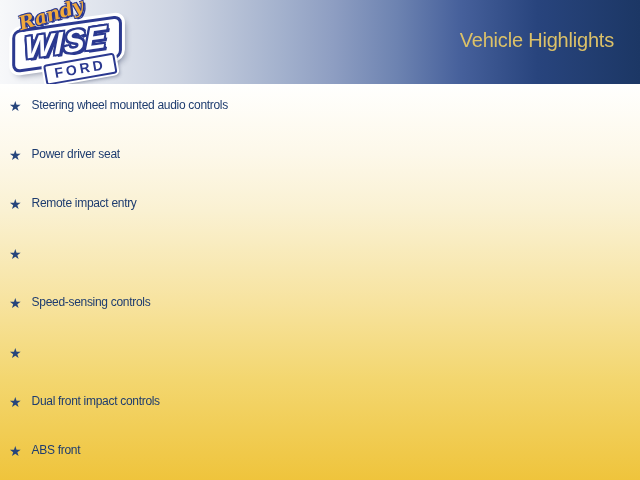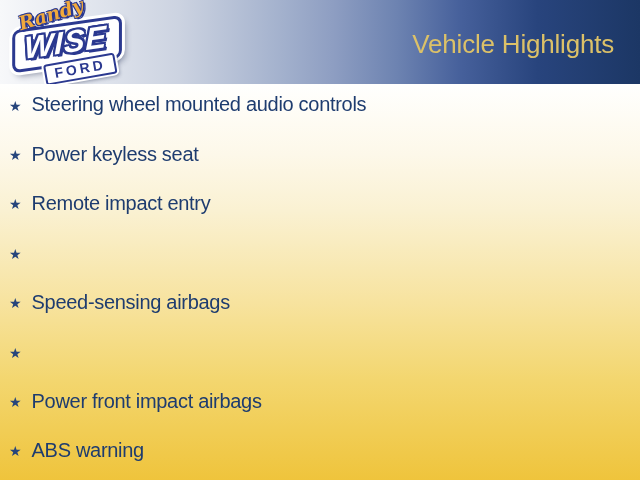--- a/index.html
+++ b/index.html
@@ -22,21 +22,21 @@
   
   .header {
     position:absolute; top:0; left:0; width:640px; height:84px;
     background:linear-gradient(90deg,
       #f7f8fa 0%, #e2e6ee 14%, #ccd3e1 28%, #a3b1cd 44%,
       #8e9ec2 52%, #6d83b1 62%, #46609b 72%, #28447d 84%,
       var(--header-navy) 100%);
   }
   .header-title {
     position:absolute; top:29px; right:26px;
-    font-size:26px; letter-spacing:-0.2px;
+    font-size:20px; letter-spacing:-0.2px;
     color:var(--title-gold);
   }
 
   
   .logo {
     position:absolute; top:6px; left:10px; width:128px; height:74px;
     transform:rotate(-5deg);
   }
   .wise-badge {
     position:absolute; top:16px; left:2px;
@@ -97,21 +97,21 @@
     display:flex; align-items:center;
     height:49.4px; padding-left:9px;
   }
   .star {
     color:var(--star-navy);
     font-size:14px; line-height:14px;
     margin-right:10px; margin-top:2px;
   }
   .item-label {
     color:var(--text-navy);
-    font-size:20px; letter-spacing:-0.3px;
+    font-size:12px; letter-spacing:-0.3px;
   }
 </style>
 </head>
 <body>
 
 <div class="canvas">
 
   <div class="header">
     <div class="logo">
       <span class="randy-text">Randy</span>
@@ -126,40 +126,40 @@
   </div>
 
   <div class="body">
     <ul class="highlight-list">
         <li class="highlight-item">
     <span class="star">★</span>
     <span class="item-label">Steering wheel mounted audio controls</span>
   </li>
         <li class="highlight-item">
     <span class="star">★</span>
-    <span class="item-label">Power keyless seat</span>
+    <span class="item-label">Power driver seat</span>
   </li>
         <li class="highlight-item">
     <span class="star">★</span>
     <span class="item-label">Remote impact entry</span>
   </li>
         <li class="highlight-item">
     <span class="star">★</span>
   </li>
         <li class="highlight-item">
     <span class="star">★</span>
-    <span class="item-label">Speed-sensing airbags</span>
+    <span class="item-label">Speed-sensing controls</span>
   </li>
         <li class="highlight-item">
     <span class="star">★</span>
   </li>
         <li class="highlight-item">
     <span class="star">★</span>
-    <span class="item-label">Power front impact airbags</span>
+    <span class="item-label">Dual front impact controls</span>
   </li>
         <li class="highlight-item">
     <span class="star">★</span>
-    <span class="item-label">ABS warning</span>
+    <span class="item-label">ABS front</span>
   </li>
       </ul>
   </div>
 
 </div>
 
 </body></html>

